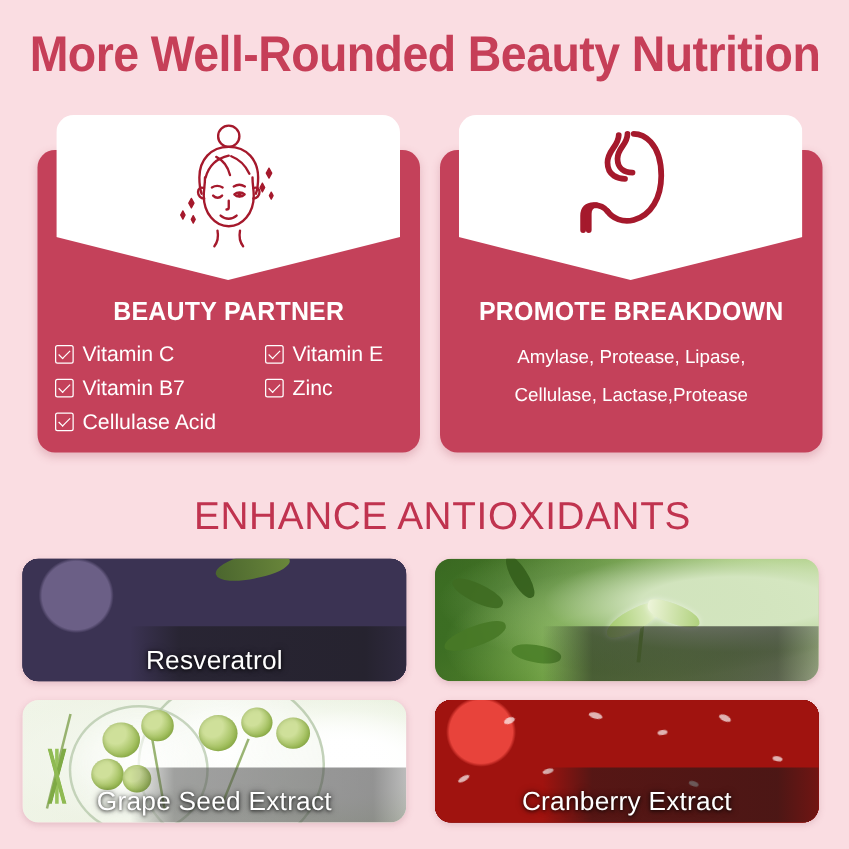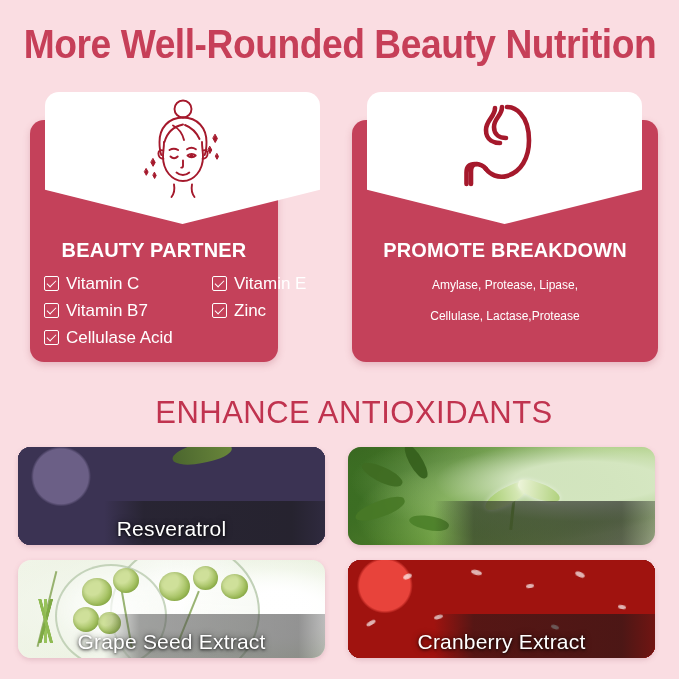--- a/index.html
+++ b/index.html
@@ -28,21 +28,21 @@
   
   .cards { position: absolute; left: 0; top: 84px; width: 679px; height: 300px; }
 
   .card {
     position: absolute; top: 36px; height: 242px;
     background: #c4415a;
     border-radius: 14px;
     box-shadow: 0 3px 7px rgba(180,90,110,0.30);
     overflow: visible;
   }
-  .card.left  { left: 30px;  width: 248px; }
+  .card.left  { left: 30px;  width: 306px; }
   .card.right { left: 352px; width: 306px; }
 
   
   .flap {
     position: absolute; top: -28px; height: 132px;
     background: #ffffff;
     border-top-left-radius: 14px;
     border-top-right-radius: 14px;
     -webkit-clip-path: polygon(0 0, 100% 0, 100% 74%, 50% 100%, 0 74%);
     clip-path: polygon(0 0, 100% 0, 100% 74%, 50% 100%, 0 74%);
@@ -99,21 +99,21 @@
     transform: rotate(-45deg);
   }
 
   
   .enzymes {
     position: absolute; top: 150px; left: 10px; right: 10px;
     text-align: center;
     color: #ffffff;
   }
   .enzymes div {
-    font-size: 12px;
+    font-size: 15px;
     line-height: 31px;
     white-space: nowrap;
   }
 
   
   .section-title {
     position: absolute; left: 0; top: 395px; width: 679px;
     text-align: center;
     color: #c0334f;
     font-size: 31px;

